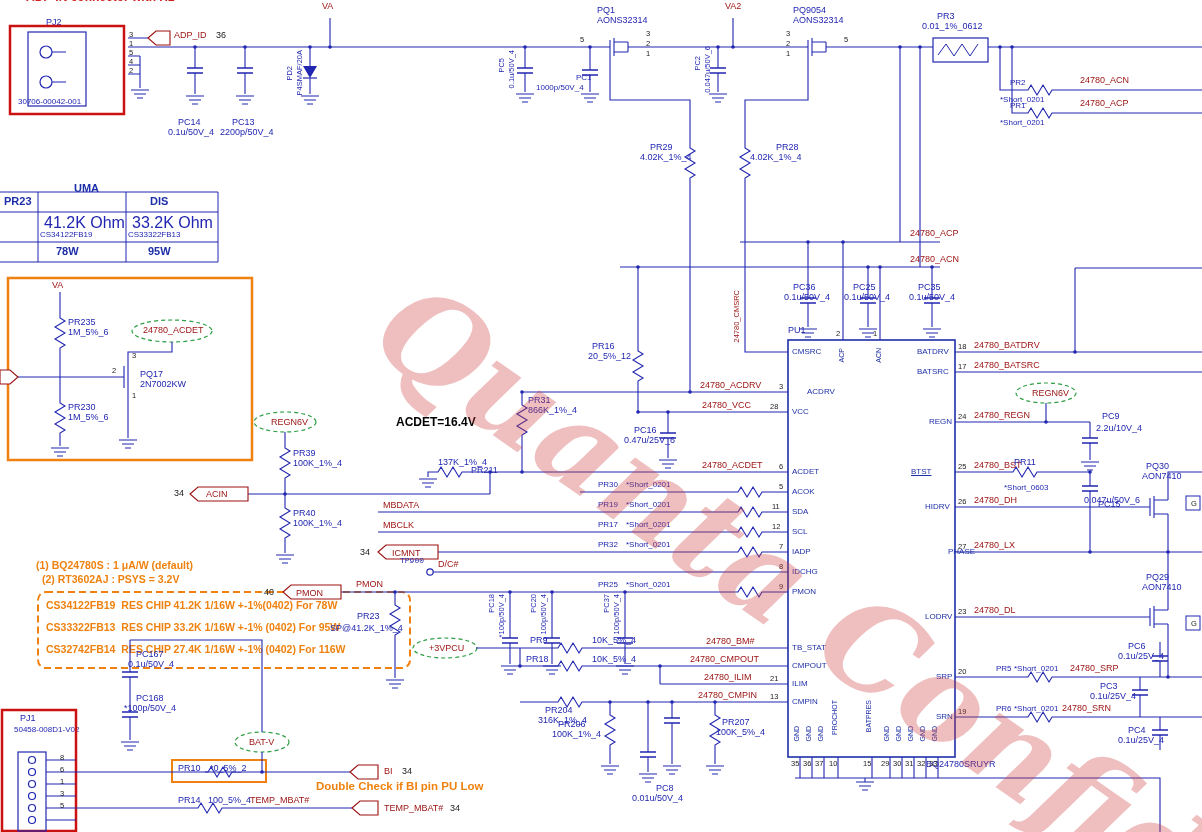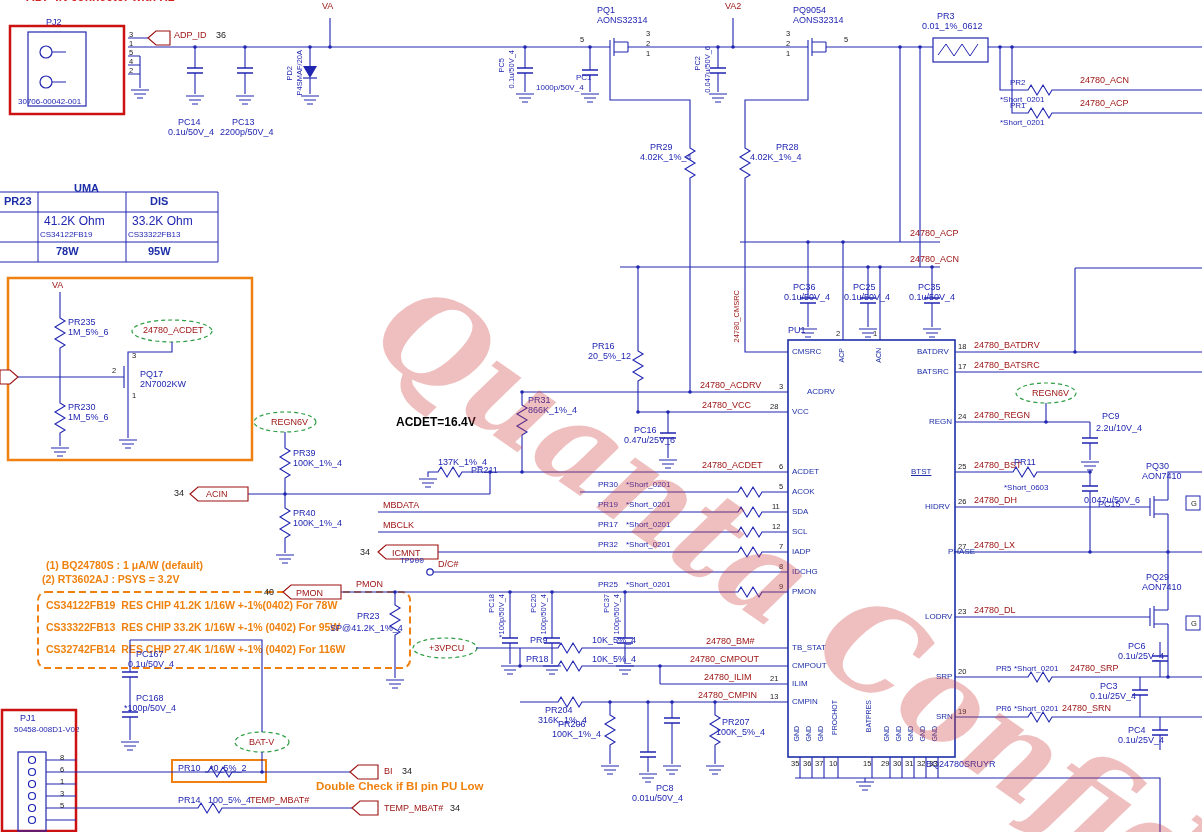--- a/index.html
+++ b/index.html
@@ -12,21 +12,21 @@
   .bs  {color:#2126b0;font-size:8px;}
   .bv  {color:#2126b0;font-size:7.5px;writing-mode:vertical-rl;transform:rotate(180deg);}
   .n   {color:#9b1010;font-size:9px;}
   .nv  {color:#9b1010;font-size:7.5px;writing-mode:vertical-rl;transform:rotate(180deg);}
   .k   {color:#1a1a1a;font-size:9px;}
   .k8  {color:#1a1a1a;font-size:7.5px;}
   .pin {color:#1d2fa8;font-size:8px;}
   .pinv{color:#1d2fa8;font-size:7px;writing-mode:vertical-rl;transform:rotate(180deg);}
   .o   {color:#ef820f;font-size:10.5px;font-weight:700;}
   .hdr {color:#1d2fa8;font-size:11px;font-weight:700;}
-  .val {color:#2126b0;font-size:12px;}
+  .val {color:#2126b0;font-size:16px;}
   .big {color:#000;font-size:12px;font-weight:700;}
   .rn  {color:#d22222;font-size:12px;font-weight:700;}
   #watermark{position:absolute;left:432px;top:252px;z-index:9;pointer-events:none;
       font-family:"DejaVu Serif",serif;font-style:italic;font-weight:700;font-size:122px;
       color:rgba(205,60,60,0.33);transform:rotate(35deg);transform-origin:0 0;white-space:nowrap;}
 </style>
 </head>
 <body>
 
 <div id="canvas">
@@ -284,21 +284,21 @@
   </svg>
 
   <div class="lbl rn" style="left:26px;top:-9px">ADP-IN connector with H2</div>
   <div class="lbl b" style="left:46px;top:18px">PJ2</div>
   <div class="lbl bs" style="left:18px;top:98px">30706-00042-001</div>
   <div class="lbl b" style="left:20px;top:714px">PJ1</div>
   <div class="lbl bs" style="left:14px;top:726px">50458-008D1-V02</div>
   <div class="lbl b" style="left:788px;top:326px">PU1</div>
   <div class="lbl b" style="left:926px;top:760px">BQ24780SRUYR</div>
   <div class="lbl big" style="left:396px;top:416px">ACDET=16.4V</div>
-  <div class="lbl o" style="left:46px;top:560px">(1) BQ24780S : 1 μA/W (default)</div>
+  <div class="lbl o" style="left:36px;top:560px">(1) BQ24780S : 1 μA/W (default)</div>
   <div class="lbl o" style="left:42px;top:574px">(2) RT3602AJ : PSYS = 3.2V</div>
   <div class="lbl o" style="left:46px;top:600px">CS34122FB19  RES CHIP 41.2K 1/16W +-1%(0402) For 78W</div>
   <div class="lbl o" style="left:46px;top:622px">CS33322FB13  RES CHIP 33.2K 1/16W +-1% (0402) For 95W</div>
   <div class="lbl o" style="left:46px;top:644px">CS32742FB14  RES CHIP 27.4K 1/16W +-1% (0402) For 116W</div>
   <div class="lbl o" style="left:316px;top:781px;font-size:11.5px">Double Check if BI pin PU Low</div>
 
   <div id="labels">
       <div class="lbl k8" style="left: 129px; top: 31px;">3</div>
       <div class="lbl k8" style="left: 129px; top: 40px;">1</div>
       <div class="lbl k8" style="left: 129px; top: 49px;">5</div>

